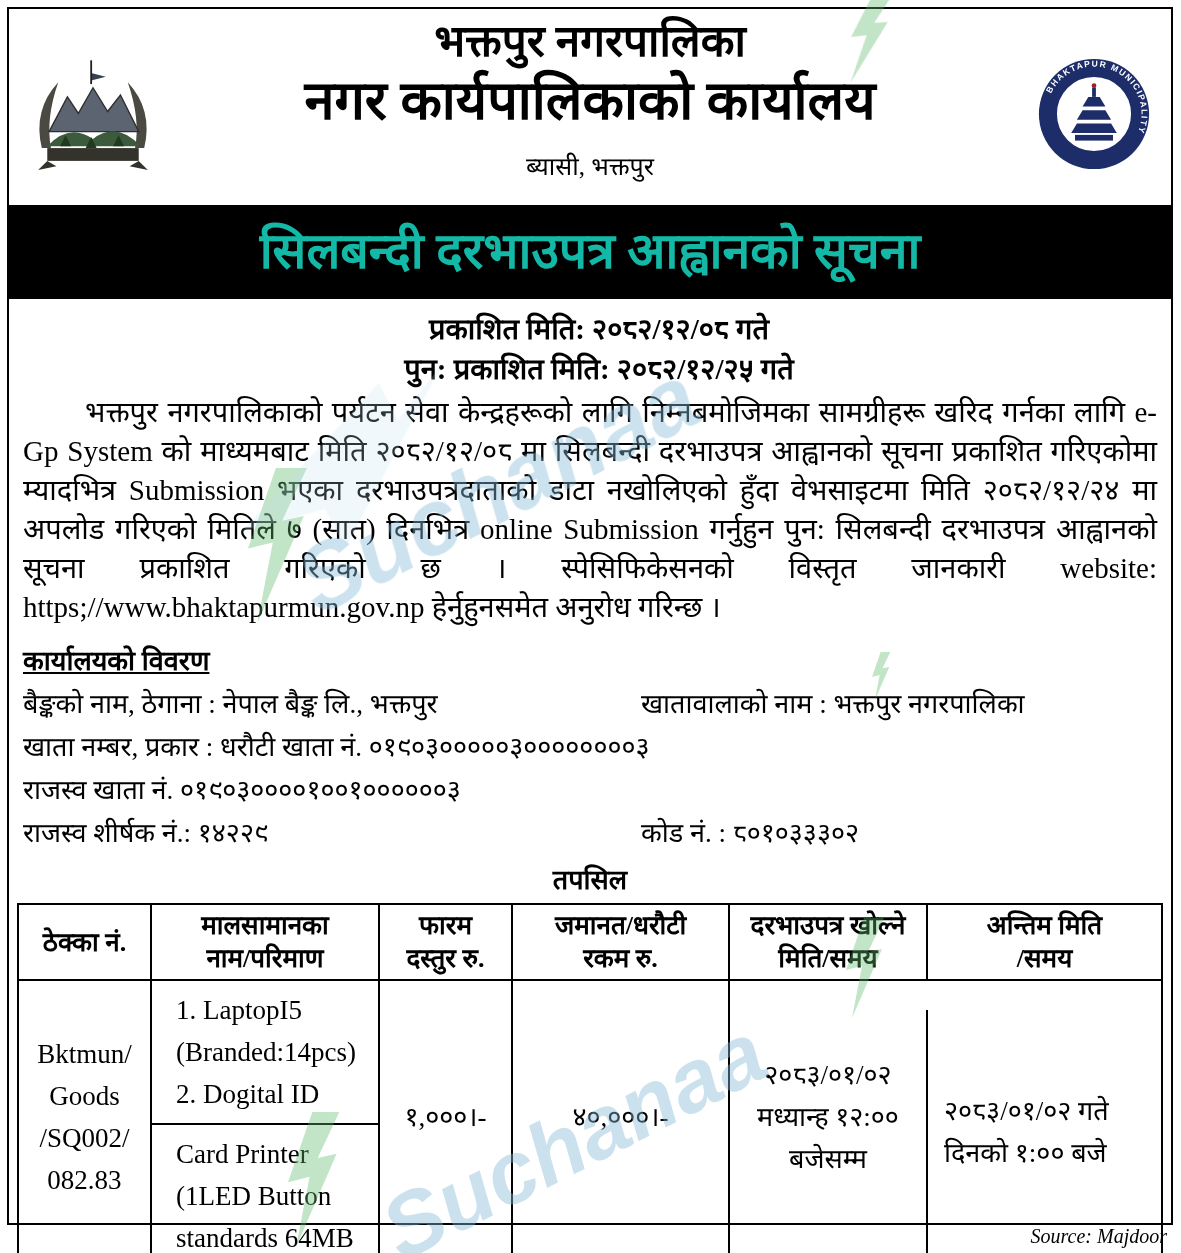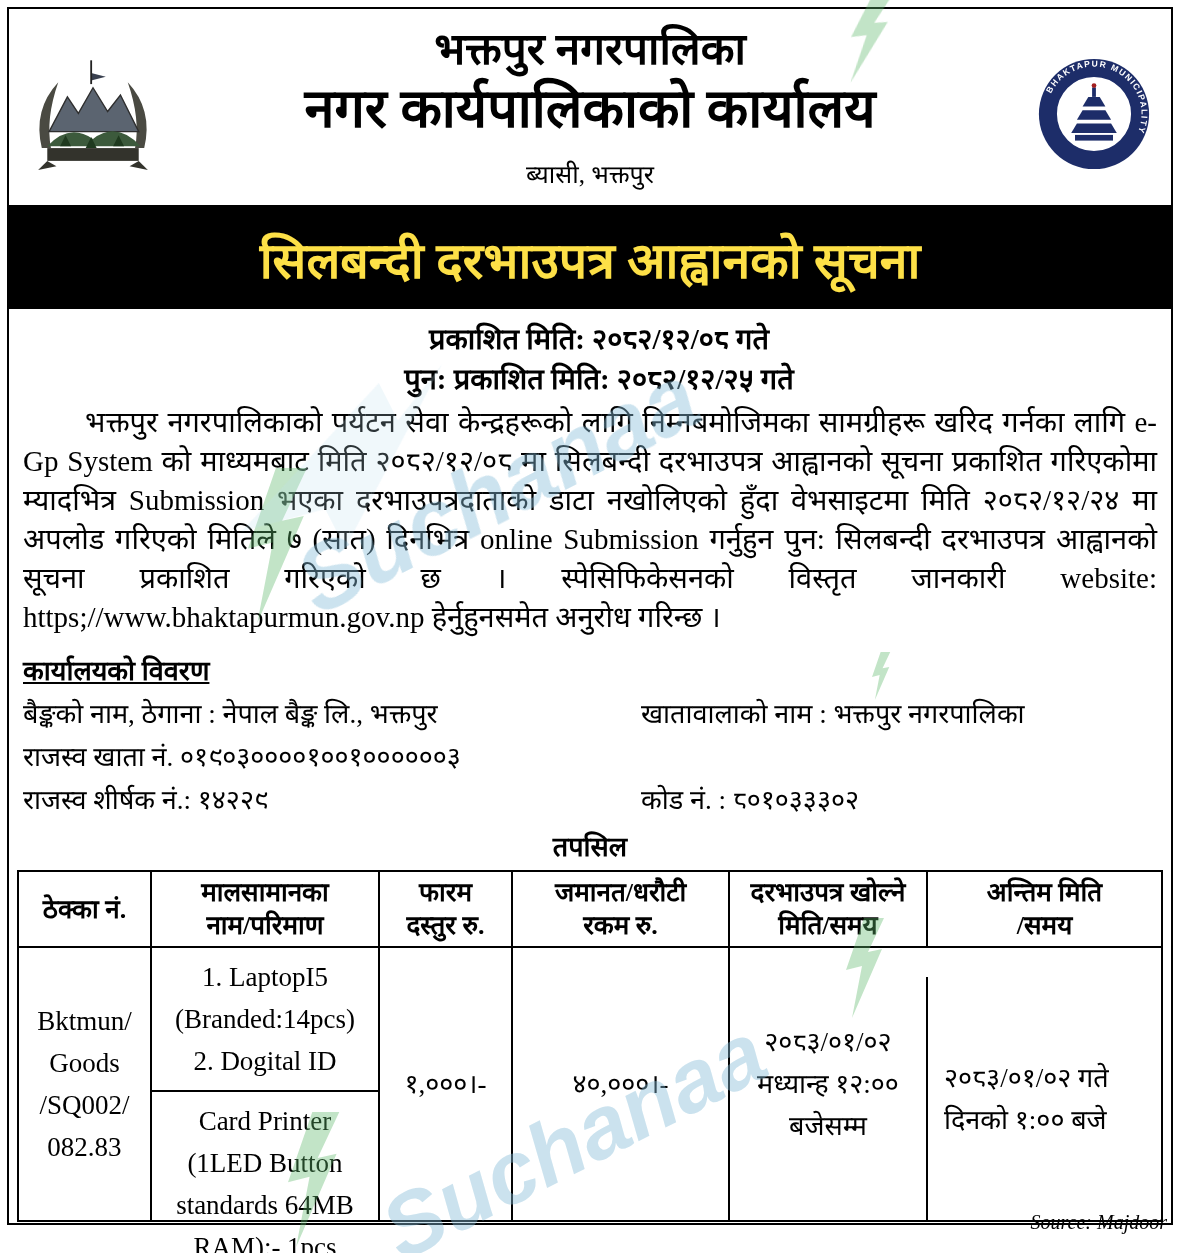--- a/index.html
+++ b/index.html
@@ -10,27 +10,27 @@
   }
   .document{
     position:absolute;left:7px;top:7px;width:1166px;height:1218px;
     border:2px solid #000;box-sizing:border-box;background:#fff;
   }
   
   .header{position:relative;height:196px;}
   .logo-left{position:absolute;left:20px;top:44px;width:128px;height:128px;}
   .logo-right{position:absolute;right:20px;top:48px;width:114px;height:114px;}
   .titles{text-align:center;}
-  .title1{font-size:44px;font-weight:bold;padding-top:16px;line-height:1.15;}
+  .title1{font-size:44px;font-weight:bold;padding-top:8px;line-height:1.15;}
   .title2{font-size:54px;font-weight:bold;margin-top:2px;line-height:1.15;}
   .address{font-size:25px;font-weight:normal;margin-top:16px;}
   
   .banner{
-    background:#000;color:#fde047;text-align:center;
-    font-size:50px;font-weight:bold;padding:20px 0 16px;
+    background:#000;color:#14b8a6;text-align:center;
+    font-size:50px;font-weight:bold;padding:10px 0 16px;
   }
   
   .dates{text-align:center;font-weight:bold;margin-top:10px;}
   .date-line{font-size:29px;line-height:40px;margin-left:18px;}
   
   .body-text{
     font-size:29px;line-height:39px;text-align:justify;
     padding:4px 14px 0 14px;text-indent:62px;
   }
   
@@ -52,28 +52,28 @@
   }
   .th,.td{
     border-left:2px solid #000;box-sizing:border-box;
     display:flex;align-items:center;justify-content:center;
     white-space:pre-line;text-align:center;
   }
   .th{border-bottom:2px solid #000;font-weight:bold;font-size:26px;line-height:33px;padding:4px;}
   .td{font-size:27px;line-height:42px;padding:4px;}
   .no-left{border-left:none;}
   .td.items-cell{display:flex;flex-direction:column;align-items:stretch;justify-content:flex-start;padding:0;line-height:42px;text-align:left;}
-  .items-part{padding:8px 12px;text-align:center;}
+  .items-part{padding:8px 24px;}
   .items-part.p1{border-bottom:2px solid #000;}
   .items-part.p2{flex:1;}
   .td.align-left{justify-content:flex-start;text-align:left;padding-left:16px;margin-top:29px;}
   .td.deadline-cell{text-align:center;}
   
   .source{
-    position:absolute;right:14px;bottom:19px;
+    position:absolute;right:14px;bottom:5px;
     font-size:20px;font-style:italic;
   }
   
   .watermark-overlay{
     position:absolute;left:0;top:0;width:1181px;height:1253px;
     pointer-events:none;z-index:10;
   }
 </style>
 </head>
 <body>
@@ -149,20 +149,26 @@
     <div class="detail-left">
       <span class="lbl">बैङ्कको नाम, ठेगाना</span>
       <span class="val">: नेपाल बैङ्क लि., भक्तपुर</span>
     </div>
     <div class="detail-right">
       <span class="lbl">खातावालाको नाम</span>
       <span class="val">: भक्तपुर नगरपालिका</span>
     </div>
   </div>
 
+  <div class="detail-row">
+    <div>
+      <span class="lbl">खाता नम्बर, प्रकार</span>
+      <span class="val">: धरौटी खाता नं. ०१९०३०००००३००००००००३</span>
+    </div>
+  </div>
 
   <div class="detail-row">
     <div>
       <span class="lbl">राजस्व खाता नं.</span>
       <span class="val">०१९०३००००१००१००००००३</span>
     </div>
   </div>
 
   <div class="detail-row">
     <div class="detail-left">

